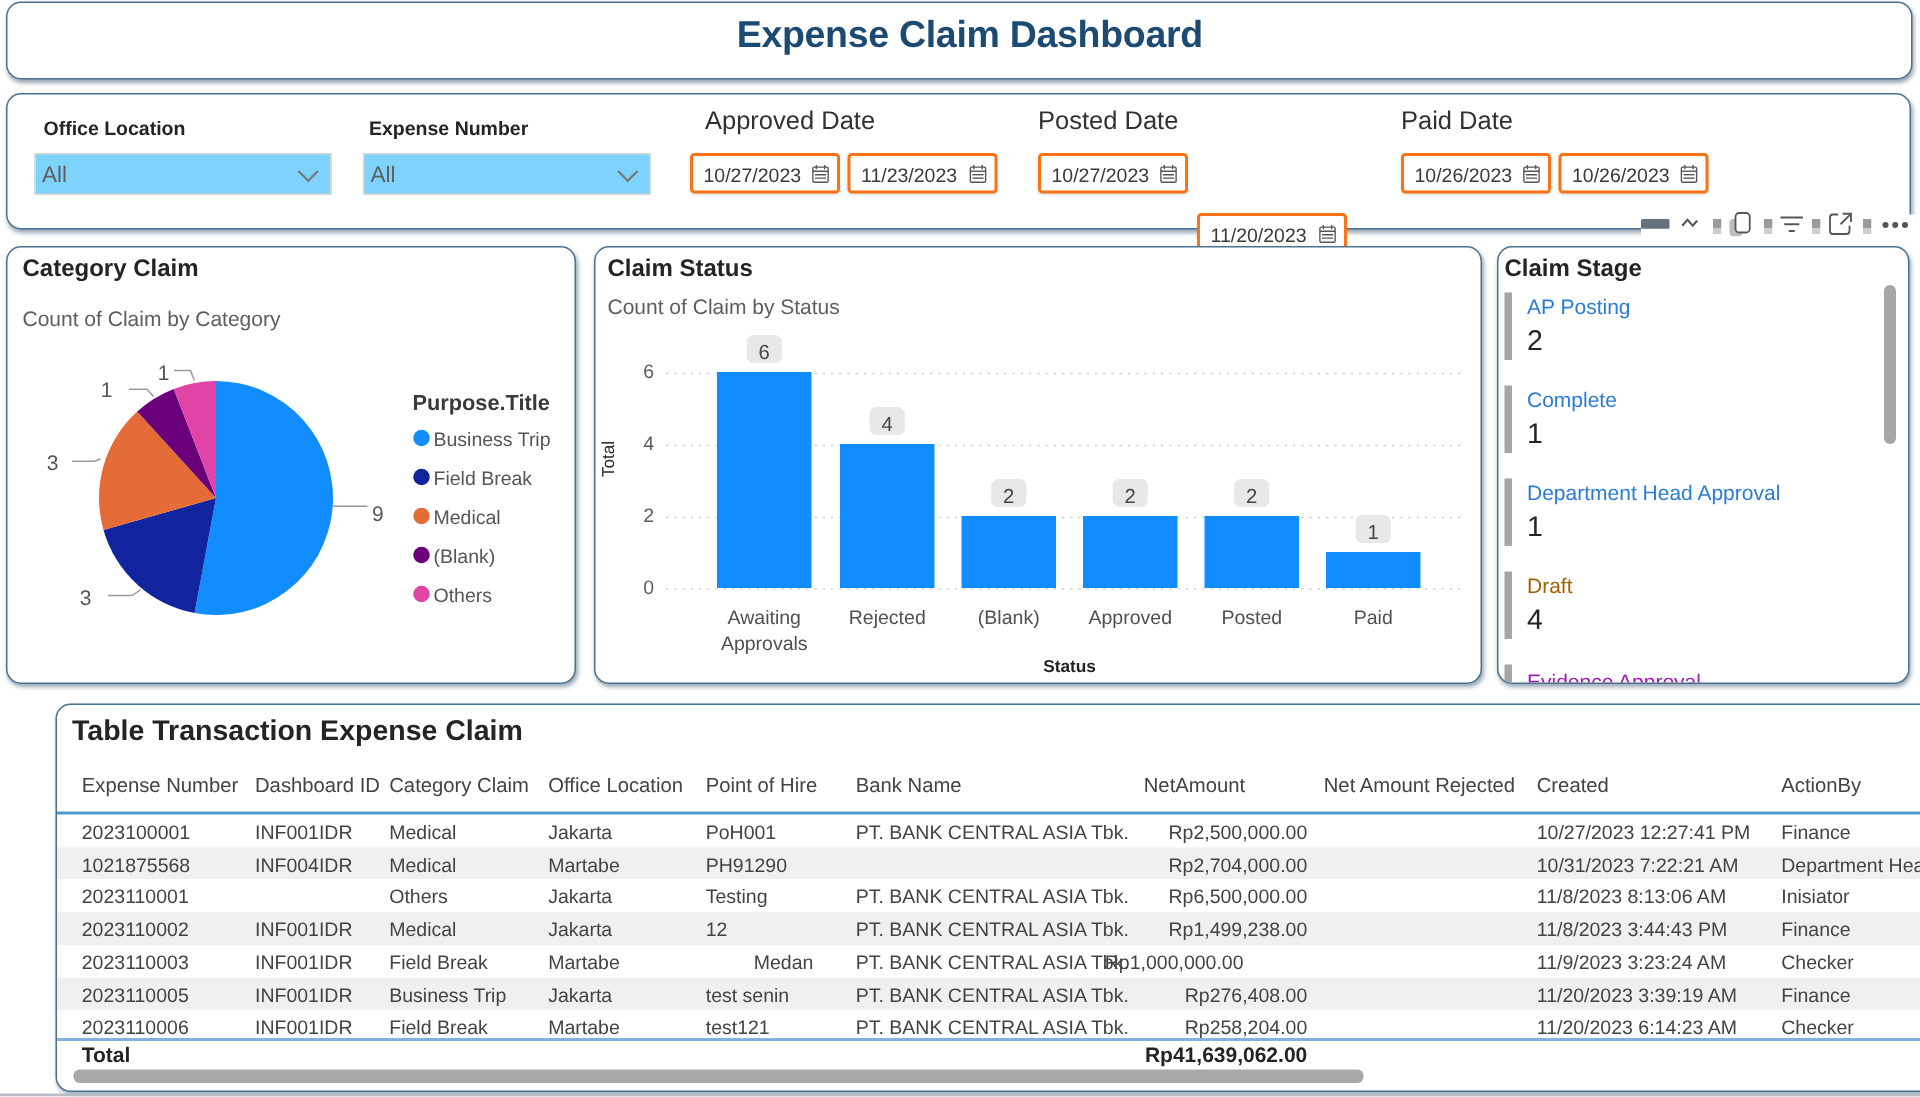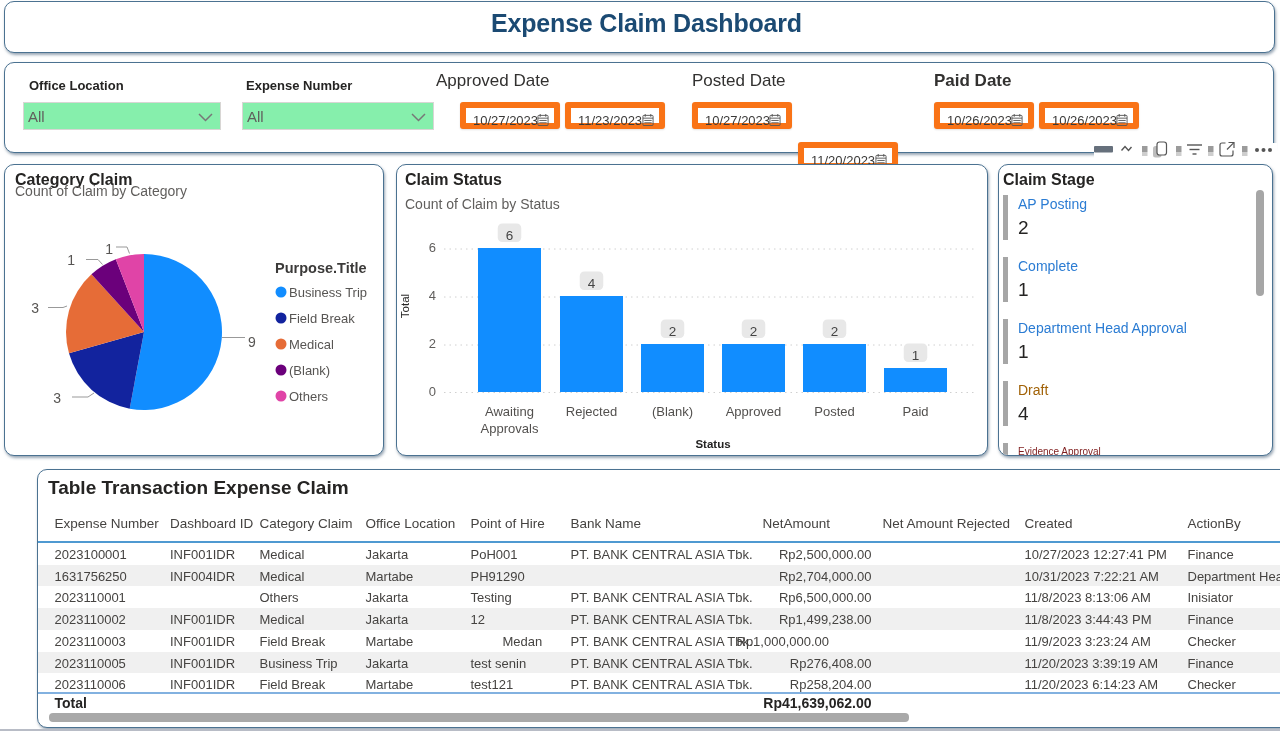--- a/index.html
+++ b/index.html
@@ -3,23 +3,23 @@
 <meta charset="utf-8">
 <style>
 * { margin:0; padding:0; box-sizing:border-box; }
 html,body { width:1280px; height:731px; overflow:hidden; background:#fff; }
 body { font-family:"Liberation Sans", sans-serif; color:#252423; position:relative; }
 .card { position:absolute; background:#fff; border:1.5px solid #4b7291; border-radius:10px; box-shadow:1px 2px 3px rgba(70,95,120,.55); }
 .abs { position:absolute; }
 .vtitle { font-size:16px; font-weight:bold; color:#252423; }
 .vsub { font-size:14px; color:#605E5C; }
 .lbl { font-size:13px; font-weight:bold; color:#252423; }
-.dd { position:absolute; height:28px; background:#86efac; border:1px solid #d8d6d4; font-size:15px; color:#605E5C; }
+.dd { position:absolute; height:28px; background:#7dd3fc; border:1px solid #d8d6d4; font-size:15px; color:#605E5C; }
 .dd span.t { position:absolute; left:4px; top:5px; }
-.datebox { position:absolute; width:100px; height:27px; background:#fff; border:6px solid #f97316; border-radius:3px; box-shadow:0 1px 2px rgba(0,0,0,.12); font-size:13px; color:#3b3a39; }
+.datebox { position:absolute; width:100px; height:27px; background:#fff; border:2px solid #f97316; border-radius:3px; box-shadow:0 1px 2px rgba(0,0,0,.12); font-size:13px; color:#3b3a39; }
 .datebox span { position:absolute; left:7px; top:4.5px; }
 .dlabel { position:absolute; font-size:17px; color:#323130; }
 .cal { position:absolute; right:5.5px; top:6px; width:12px; height:12px; }
 .row span { font-size:13px; color:#454341; }
 </style>
 </head>
 <body>
 
 <div class="card" style="left:4px; top:1px; width:1271px; height:52px;">
   <div class="abs" style="left:7px; width:100%; top:7px; text-align:center; font-size:25px; font-weight:bold; letter-spacing:-0.2px; color:#1b4a73;">Expense Claim Dashboard</div>
@@ -34,21 +34,21 @@
       </svg>
   </div>
   <div class="abs lbl" style="left:241px; top:15px;">Expense Number</div>
   <div class="dd" style="left:237px; top:39px; width:192px;">
     <span class="t">All</span>
     <svg class="abs" style="right:7px; top:10px;" width="15" height="9" viewBox="0 0 15 9">
         <path d="M1 1 L7.5 7.5 L14 1" fill="none" stroke="#777" stroke-width="1.5"></path>
       </svg>
   </div>
 
-  <div class="dlabel" style="left:431px; top:8px;">Approved Date</div>
+  <div class="dlabel" style="left:465px; top:8px;">Approved Date</div>
   <div class="datebox" style="left:455px; top:39px;">
       <span>10/27/2023</span>
       <svg class="cal" viewBox="0 0 12 13">
         <rect x="0.5" y="1.5" width="11" height="11" rx="1" fill="none" stroke="#555"></rect>
         <line x1="0.5" y1="4.5" x2="11.5" y2="4.5" stroke="#555"></line>
         <line x1="3" y1="0" x2="3" y2="3" stroke="#555"></line>
         <line x1="9" y1="0" x2="9" y2="3" stroke="#555"></line>
         <line x1="2" y1="7" x2="10" y2="7" stroke="#555"></line>
         <line x1="2" y1="9.5" x2="10" y2="9.5" stroke="#555"></line>
       </svg>
@@ -82,21 +82,21 @@
       <svg class="cal" viewBox="0 0 12 13">
         <rect x="0.5" y="1.5" width="11" height="11" rx="1" fill="none" stroke="#555"></rect>
         <line x1="0.5" y1="4.5" x2="11.5" y2="4.5" stroke="#555"></line>
         <line x1="3" y1="0" x2="3" y2="3" stroke="#555"></line>
         <line x1="9" y1="0" x2="9" y2="3" stroke="#555"></line>
         <line x1="2" y1="7" x2="10" y2="7" stroke="#555"></line>
         <line x1="2" y1="9.5" x2="10" y2="9.5" stroke="#555"></line>
       </svg>
     </div>
 
-  <div class="dlabel" style="left:929px; top:8px;font-weight:bold;">Paid Date</div>
+  <div class="dlabel" style="left:929px; top:8px;">Paid Date</div>
   <div class="datebox" style="left:929px; top:39px;">
       <span>10/26/2023</span>
       <svg class="cal" viewBox="0 0 12 13">
         <rect x="0.5" y="1.5" width="11" height="11" rx="1" fill="none" stroke="#555"></rect>
         <line x1="0.5" y1="4.5" x2="11.5" y2="4.5" stroke="#555"></line>
         <line x1="3" y1="0" x2="3" y2="3" stroke="#555"></line>
         <line x1="9" y1="0" x2="9" y2="3" stroke="#555"></line>
         <line x1="2" y1="7" x2="10" y2="7" stroke="#555"></line>
         <line x1="2" y1="9.5" x2="10" y2="9.5" stroke="#555"></line>
       </svg>
@@ -142,21 +142,21 @@
     <g fill="#555">
       <circle cx="163" cy="11" r="2"></circle>
         <circle cx="169.5" cy="11" r="2"></circle>
         <circle cx="176" cy="11" r="2"></circle>
     </g>
   </svg>
 </div>
 
 <div class="card" style="left:4px; top:164px; width:380px; height:292px;">
   <div class="abs vtitle" style="left:10px; top:6px;">Category Claim</div>
-  <div class="abs vsub" style="left:10px; top:18px;">Count of Claim by Category</div>
+  <div class="abs vsub" style="left:10px; top:39px;">Count of Claim by Category</div>
   <svg class="abs" style="left:-1.5px; top:-1.5px;" width="377" height="289" viewBox="0 0 377 289">
     <path d="M140,168 L140.00,90.00 A78,78 0 1 1 125.67,244.67 Z" fill="#118DFF"></path>
     <path d="M140,168 L125.67,244.67 A78,78 0 0 1 64.98,189.35 Z" fill="#12239E"></path>
     <path d="M140,168 L64.98,189.35 A78,78 0 0 1 87.45,110.36 Z" fill="#E66C37"></path>
     <path d="M140,168 L87.45,110.36 A78,78 0 0 1 111.82,95.27 Z" fill="#6B007B"></path>
     <path d="M140,168 L111.82,95.27 A78,78 0 0 1 140.00,90.00 Z" fill="#E044A7"></path>
     <g stroke="#999" stroke-width="1" fill="none">
       <polyline points="218,173.5 241,173.5"></polyline>
       <polyline points="90,229 84,233 68,233"></polyline>
       <polyline points="63,142 59,143.5 44,143.5"></polyline>
@@ -248,21 +248,21 @@
   <div class="abs" style="left:4px; top:92px; width:5px; height:45px; background:#a6a6a6;"></div>
   <div class="abs" style="left:19px; top:93px; font-size:14px; color:#2b7cd3;">Complete</div>
   <div class="abs" style="left:19px; top:114px; font-size:19px; color:#252423;">1</div>
   <div class="abs" style="left:4px; top:154px; width:5px; height:45px; background:#a6a6a6;"></div>
   <div class="abs" style="left:19px; top:155px; font-size:14px; color:#2b7cd3;">Department Head Approval</div>
   <div class="abs" style="left:19px; top:176px; font-size:19px; color:#252423;">1</div>
   <div class="abs" style="left:4px; top:216px; width:5px; height:45px; background:#a6a6a6;"></div>
   <div class="abs" style="left:19px; top:217px; font-size:14px; color:#a16207;">Draft</div>
   <div class="abs" style="left:19px; top:238px; font-size:19px; color:#252423;">4</div>
   <div class="abs" style="left:4px; top:278px; width:5px; height:45px; background:#a6a6a6;"></div>
-  <div class="abs" style="left:19px; top:281px; font-size:10px; color:#7f1d1d;">Evidence Approval</div>
+  <div class="abs" style="left:19px; top:281px; font-size:14px; color:#a21caf;">Evidence Approval</div>
   <div class="abs" style="left:257px; top:25px; width:8px; height:106px; background:#a6a6a6; border-radius:4px;"></div>
 </div>
 
 <div class="card" style="left:4px; top:469px; width:1271px; height:259px; overflow:hidden;margin-left:33px;">
   <div class="abs" style="left:10px; top:7px; font-size:19px; font-weight:bold; color:#252423;">Table Transaction Expense Claim</div>
 
   <div class="abs" style="left:0; top:46px; width:1267px; height:23px; font-size:13.5px; color:#454341;">
     <span class="abs" style="left:16.5px;">Expense Number</span>
     <span class="abs" style="left:132px;">Dashboard ID</span>
     <span class="abs" style="left:221.5px;">Category Claim</span>
@@ -282,21 +282,21 @@
         <span class="abs" style="left:132px; top:4px; white-space:nowrap;">INF001IDR</span>
         <span class="abs" style="left:221.5px; top:4px; white-space:nowrap;">Medical</span>
         <span class="abs" style="left:327.5px; top:4px; white-space:nowrap;">Jakarta</span>
         <span class="abs" style="left:432.5px; top:4px; white-space:nowrap;">PoH001</span>
         <span class="abs" style="left:532.5px; top:4px; white-space:nowrap;">PT. BANK CENTRAL ASIA Tbk.</span>
         <span class="abs" style="left:698.5px; width:135px; top:4px; text-align:right;">Rp2,500,000.00</span>
         <span class="abs" style="left:986.5px; top:4px; white-space:nowrap;">10/27/2023 12:27:41 PM</span>
         <span class="abs" style="left:1149.5px; top:4px; white-space:nowrap;">Finance</span>
       </div>
     <div class="abs" style="left:0; top:21.7px; width:1253px; height:21.7px; background:#f0f0f0;">
-        <span class="abs" style="left:16.5px; top:4px; white-space:nowrap;">1631756250</span>
+        <span class="abs" style="left:16.5px; top:4px; white-space:nowrap;">1021875568</span>
         <span class="abs" style="left:132px; top:4px; white-space:nowrap;">INF004IDR</span>
         <span class="abs" style="left:221.5px; top:4px; white-space:nowrap;">Medical</span>
         <span class="abs" style="left:327.5px; top:4px; white-space:nowrap;">Martabe</span>
         <span class="abs" style="left:432.5px; top:4px; white-space:nowrap;">PH91290</span>
         <span class="abs" style="left:698.5px; width:135px; top:4px; text-align:right;">Rp2,704,000.00</span>
         <span class="abs" style="left:986.5px; top:4px; white-space:nowrap;">10/31/2023 7:22:21 AM</span>
         <span class="abs" style="left:1149.5px; top:4px; white-space:nowrap;">Department Head</span>
       </div>
     <div class="abs" style="left:0; top:43.4px; width:1253px; height:21.7px;">
         <span class="abs" style="left:16.5px; top:4px; white-space:nowrap;">2023110001</span>

